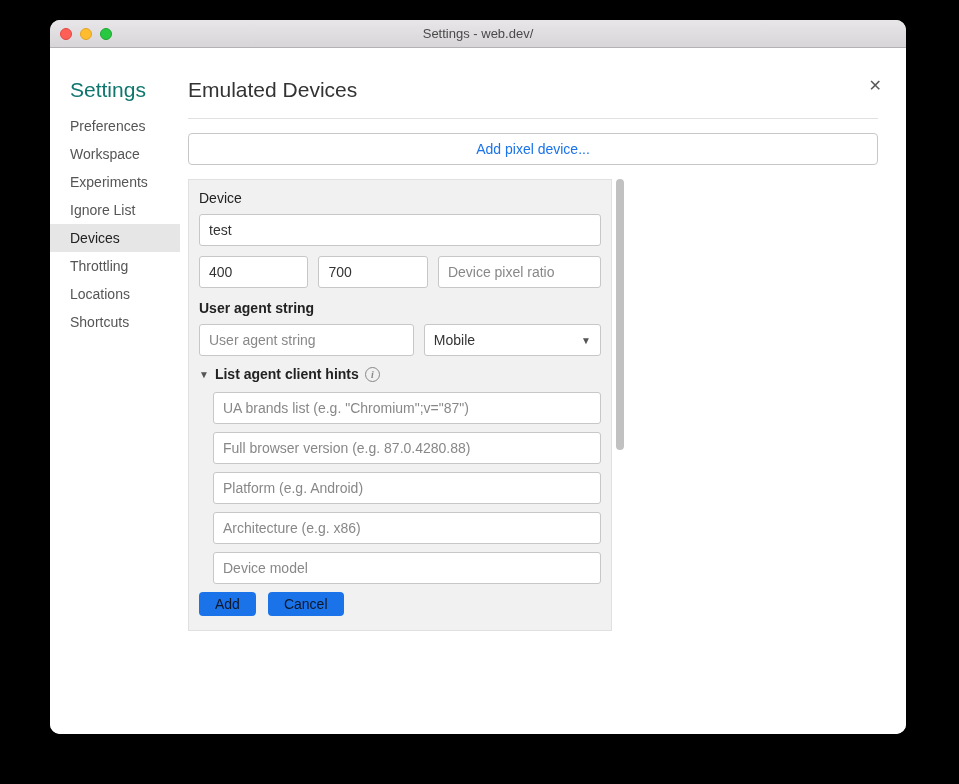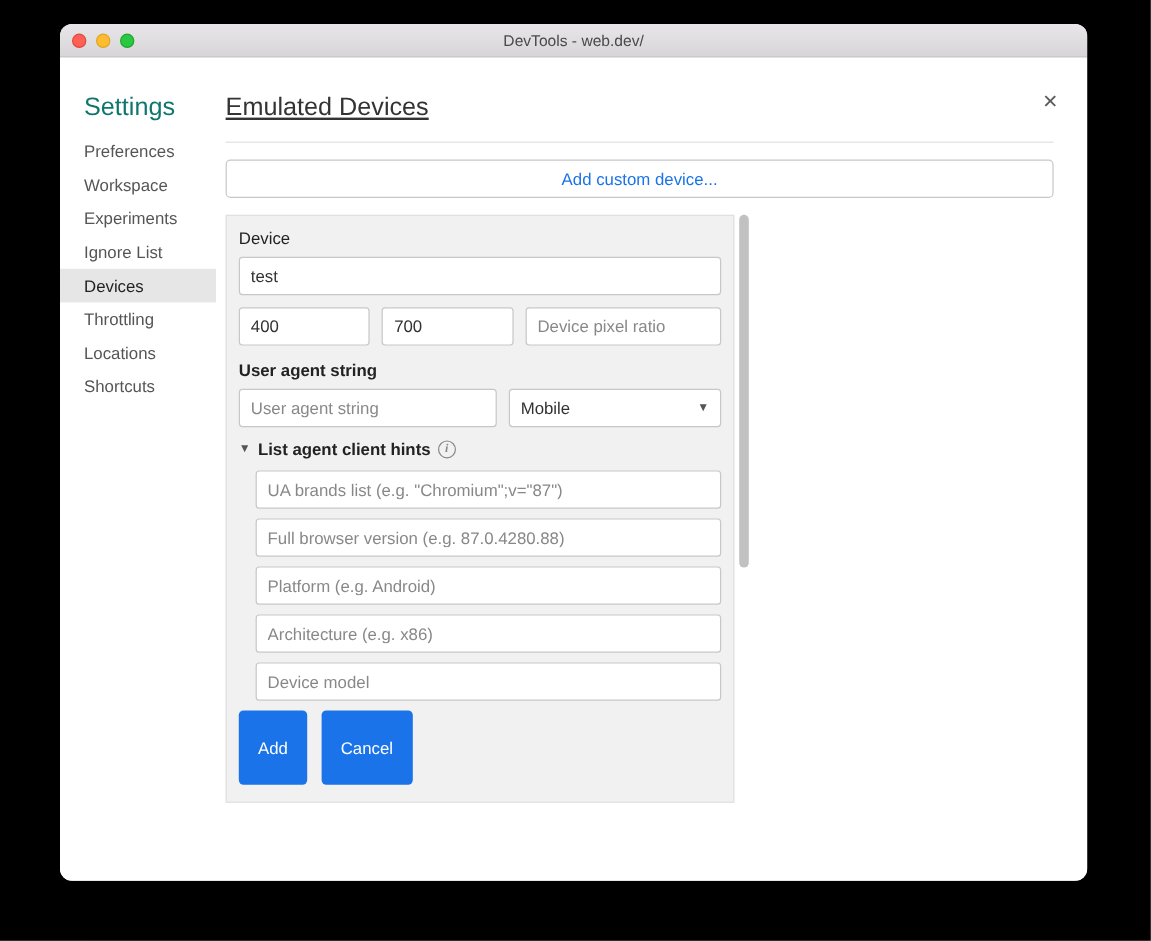--- a/index.html
+++ b/index.html
@@ -98,21 +98,20 @@
     padding: 0 28px 0 8px;
     min-width: 0;
     display: flex;
     flex-direction: column;
   }
   .main-title {
     font-size: 21px;
     font-weight: 400;
     color: #333;
     padding: 6px 0 16px 0;
-    text-decoration: underline;
   }
   .hr {
     border: none;
     border-top: 1px solid #e0e0e0;
     margin-bottom: 14px;
   }
   .add-link-btn {
     background: #fff;
     border: 1px solid #c7c7c7;
     border-radius: 4px;
@@ -210,40 +209,40 @@
     font-style: italic;
     font-family: Georgia, serif;
     color: #888;
     font-weight: bold;
   }
   .hints { padding-left: 14px; }
   .hints .row { margin-bottom: 8px; }
   .btn-row { display: flex; gap: 12px; margin-top: 4px; }
   .btn {
     background: #1a73e8;
-    color: #ffffff;
+    color: #0f172a;
     border: none;
     border-radius: 4px;
-    padding: 23px 16px;
+    padding: 4px 16px;
     font-size: 14px;
     font-weight: 500;
     cursor: pointer;
   }
 </style>
 </head>
 <body>
 
 <div class="window">
   <div class="titlebar">
     <div class="traffic">
       <div class="dot red"></div>
       <div class="dot yellow"></div>
       <div class="dot green"></div>
     </div>
-    <div class="titlebar-title">DevTools - web.dev/</div>
+    <div class="titlebar-title">Settings - web.dev/</div>
   </div>
 
   <div class="content">
     <div class="close-x">✕</div>
 
     <div class="settings-body">
 
       <div class="sidebar">
         <div class="sidebar-title">Settings</div>
         <div class="sidebar-item">Preferences</div>
@@ -252,21 +251,21 @@
         <div class="sidebar-item">Ignore List</div>
         <div class="sidebar-item selected">Devices</div>
         <div class="sidebar-item">Throttling</div>
         <div class="sidebar-item">Locations</div>
         <div class="sidebar-item">Shortcuts</div>
       </div>
 
       <div class="main">
         <div class="main-title">Emulated Devices</div>
         <hr class="hr">
-        <button class="add-link-btn">Add custom device...</button>
+        <button class="add-link-btn">Add pixel device...</button>
 
         <div class="device-panel-wrap">
           <div class="device-panel">
 
             <div class="label">Device</div>
             <div class="row">
               <input class="text w-full" value="test" style="">
             </div>
             <div class="row">
               <input class="text w-third" value="400" style="">

